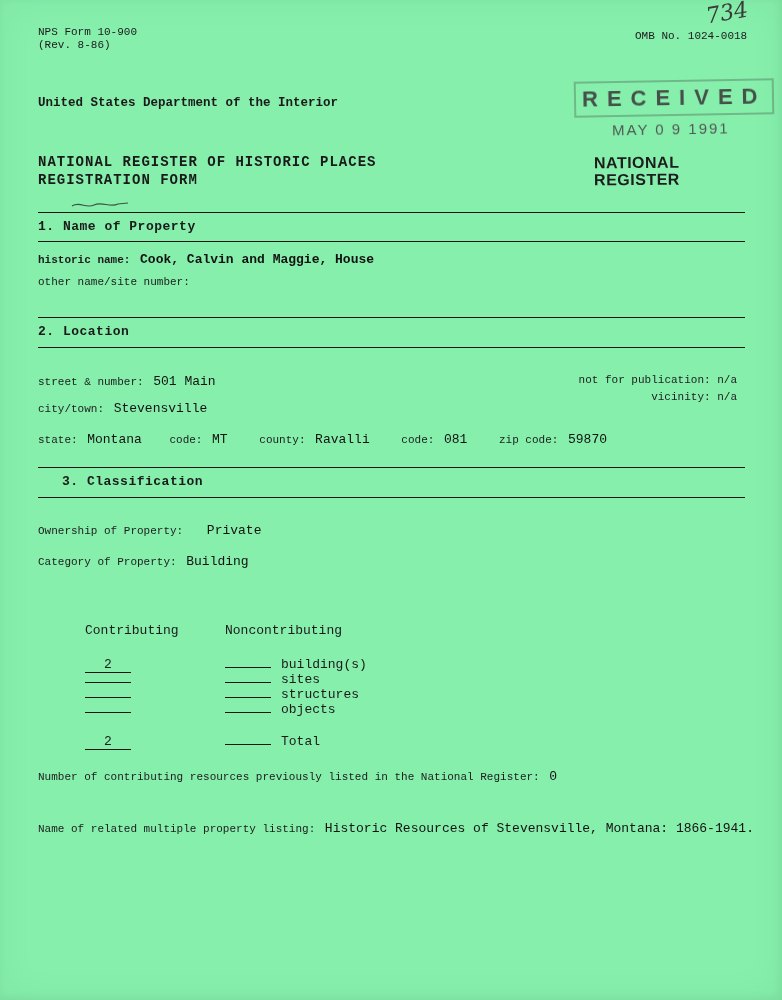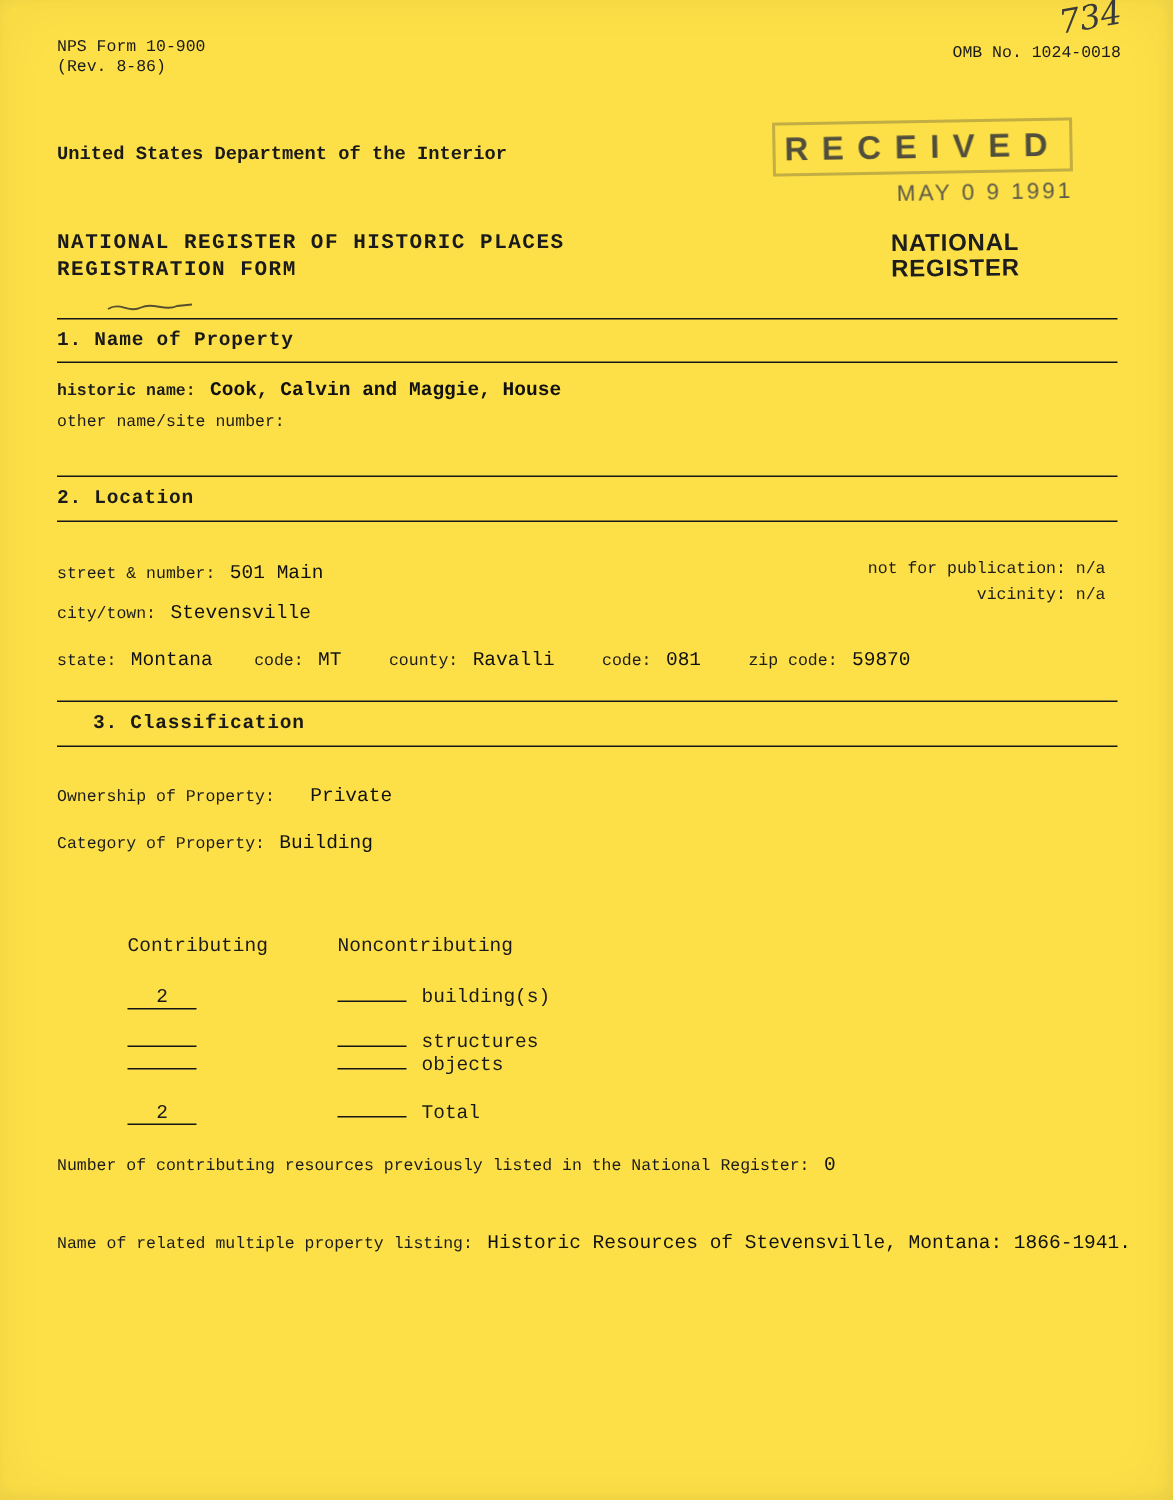--- a/index.html
+++ b/index.html
@@ -1,19 +1,19 @@
 <!DOCTYPE html>
 <html><head>
 <meta charset="utf-8">
 <style>
   html,body{margin:0;padding:0;background:#e9e8e4;}
   .page{
     position:relative;
     width:782px;height:1000px;
-    background:#fde047;
+    background:#86efac;
     font-family:"Liberation Mono","DejaVu Sans Mono",monospace;
     color:#1a1a1a;
     overflow:hidden;
     box-shadow:inset 0 0 40px rgba(0,0,0,0.04), inset -2px -2px 10px rgba(0,0,0,0.06);
   }
   .abs{position:absolute;}
   .label{font-size:11px;line-height:14px;color:#1c1c1c;}
   .value{font-size:13px;line-height:16px;color:#111;}
   .small{font-size:11px;line-height:13px;}
   .bold{font-weight:bold;}
@@ -67,21 +67,21 @@
   </div>
 
   <div class="abs small" style="left:635px;top:30px;">OMB No. 1024-0018</div>
 
   <div class="abs handwritten" style="right:34px;top:0px;">734</div>
 
   <div class="abs bold" style="left:38px;top:96px;font-size:12.5px;line-height:15px;">
     <div>United States Department of the Interior</div>
   </div>
 
-  <div class="abs" style="left:515px;top:80px;text-align:right;">
+  <div class="abs" style="left:574px;top:80px;">
     <div class="stamp-received">RECEIVED</div>
     <div class="stamp-date" style="margin:4px 0 0 38px;">MAY 0 9 1991</div>
   </div>
 
   <div class="abs bold" style="left:38px;top:153px;font-size:14px;line-height:18px;letter-spacing:1px;">
     <div>NATIONAL REGISTER OF HISTORIC PLACES</div>
     <div>REGISTRATION FORM</div>
   </div>
 
   <div class="abs stamp-org" style="left:594px;top:154px;">
@@ -148,20 +148,23 @@
   </div>
 
 
   <div class="res-row" style="top:623px;">
     <span class="res-cell1 col-head">Contributing</span><span class="col-head">Noncontributing</span>
   </div>
 
   <div class="res-row" style="top:653px;">
     <span class="res-cell1"><span class="blank">2</span></span><span class="blank"></span><span class="res-label">building(s)</span>
   </div>
+  <div class="res-row" style="top:668px;">
+    <span class="res-cell1"><span class="blank"></span></span><span class="blank"></span><span class="res-label">sites</span>
+  </div>
   <div class="res-row" style="top:683px;">
     <span class="res-cell1"><span class="blank"></span></span><span class="blank"></span><span class="res-label">structures</span>
   </div>
   <div class="res-row" style="top:698px;">
     <span class="res-cell1"><span class="blank"></span></span><span class="blank"></span><span class="res-label">objects</span>
   </div>
   <div class="res-row" style="top:730px;">
     <span class="res-cell1"><span class="blank">2</span></span><span class="blank"></span><span class="res-label">Total</span>
   </div>
 

